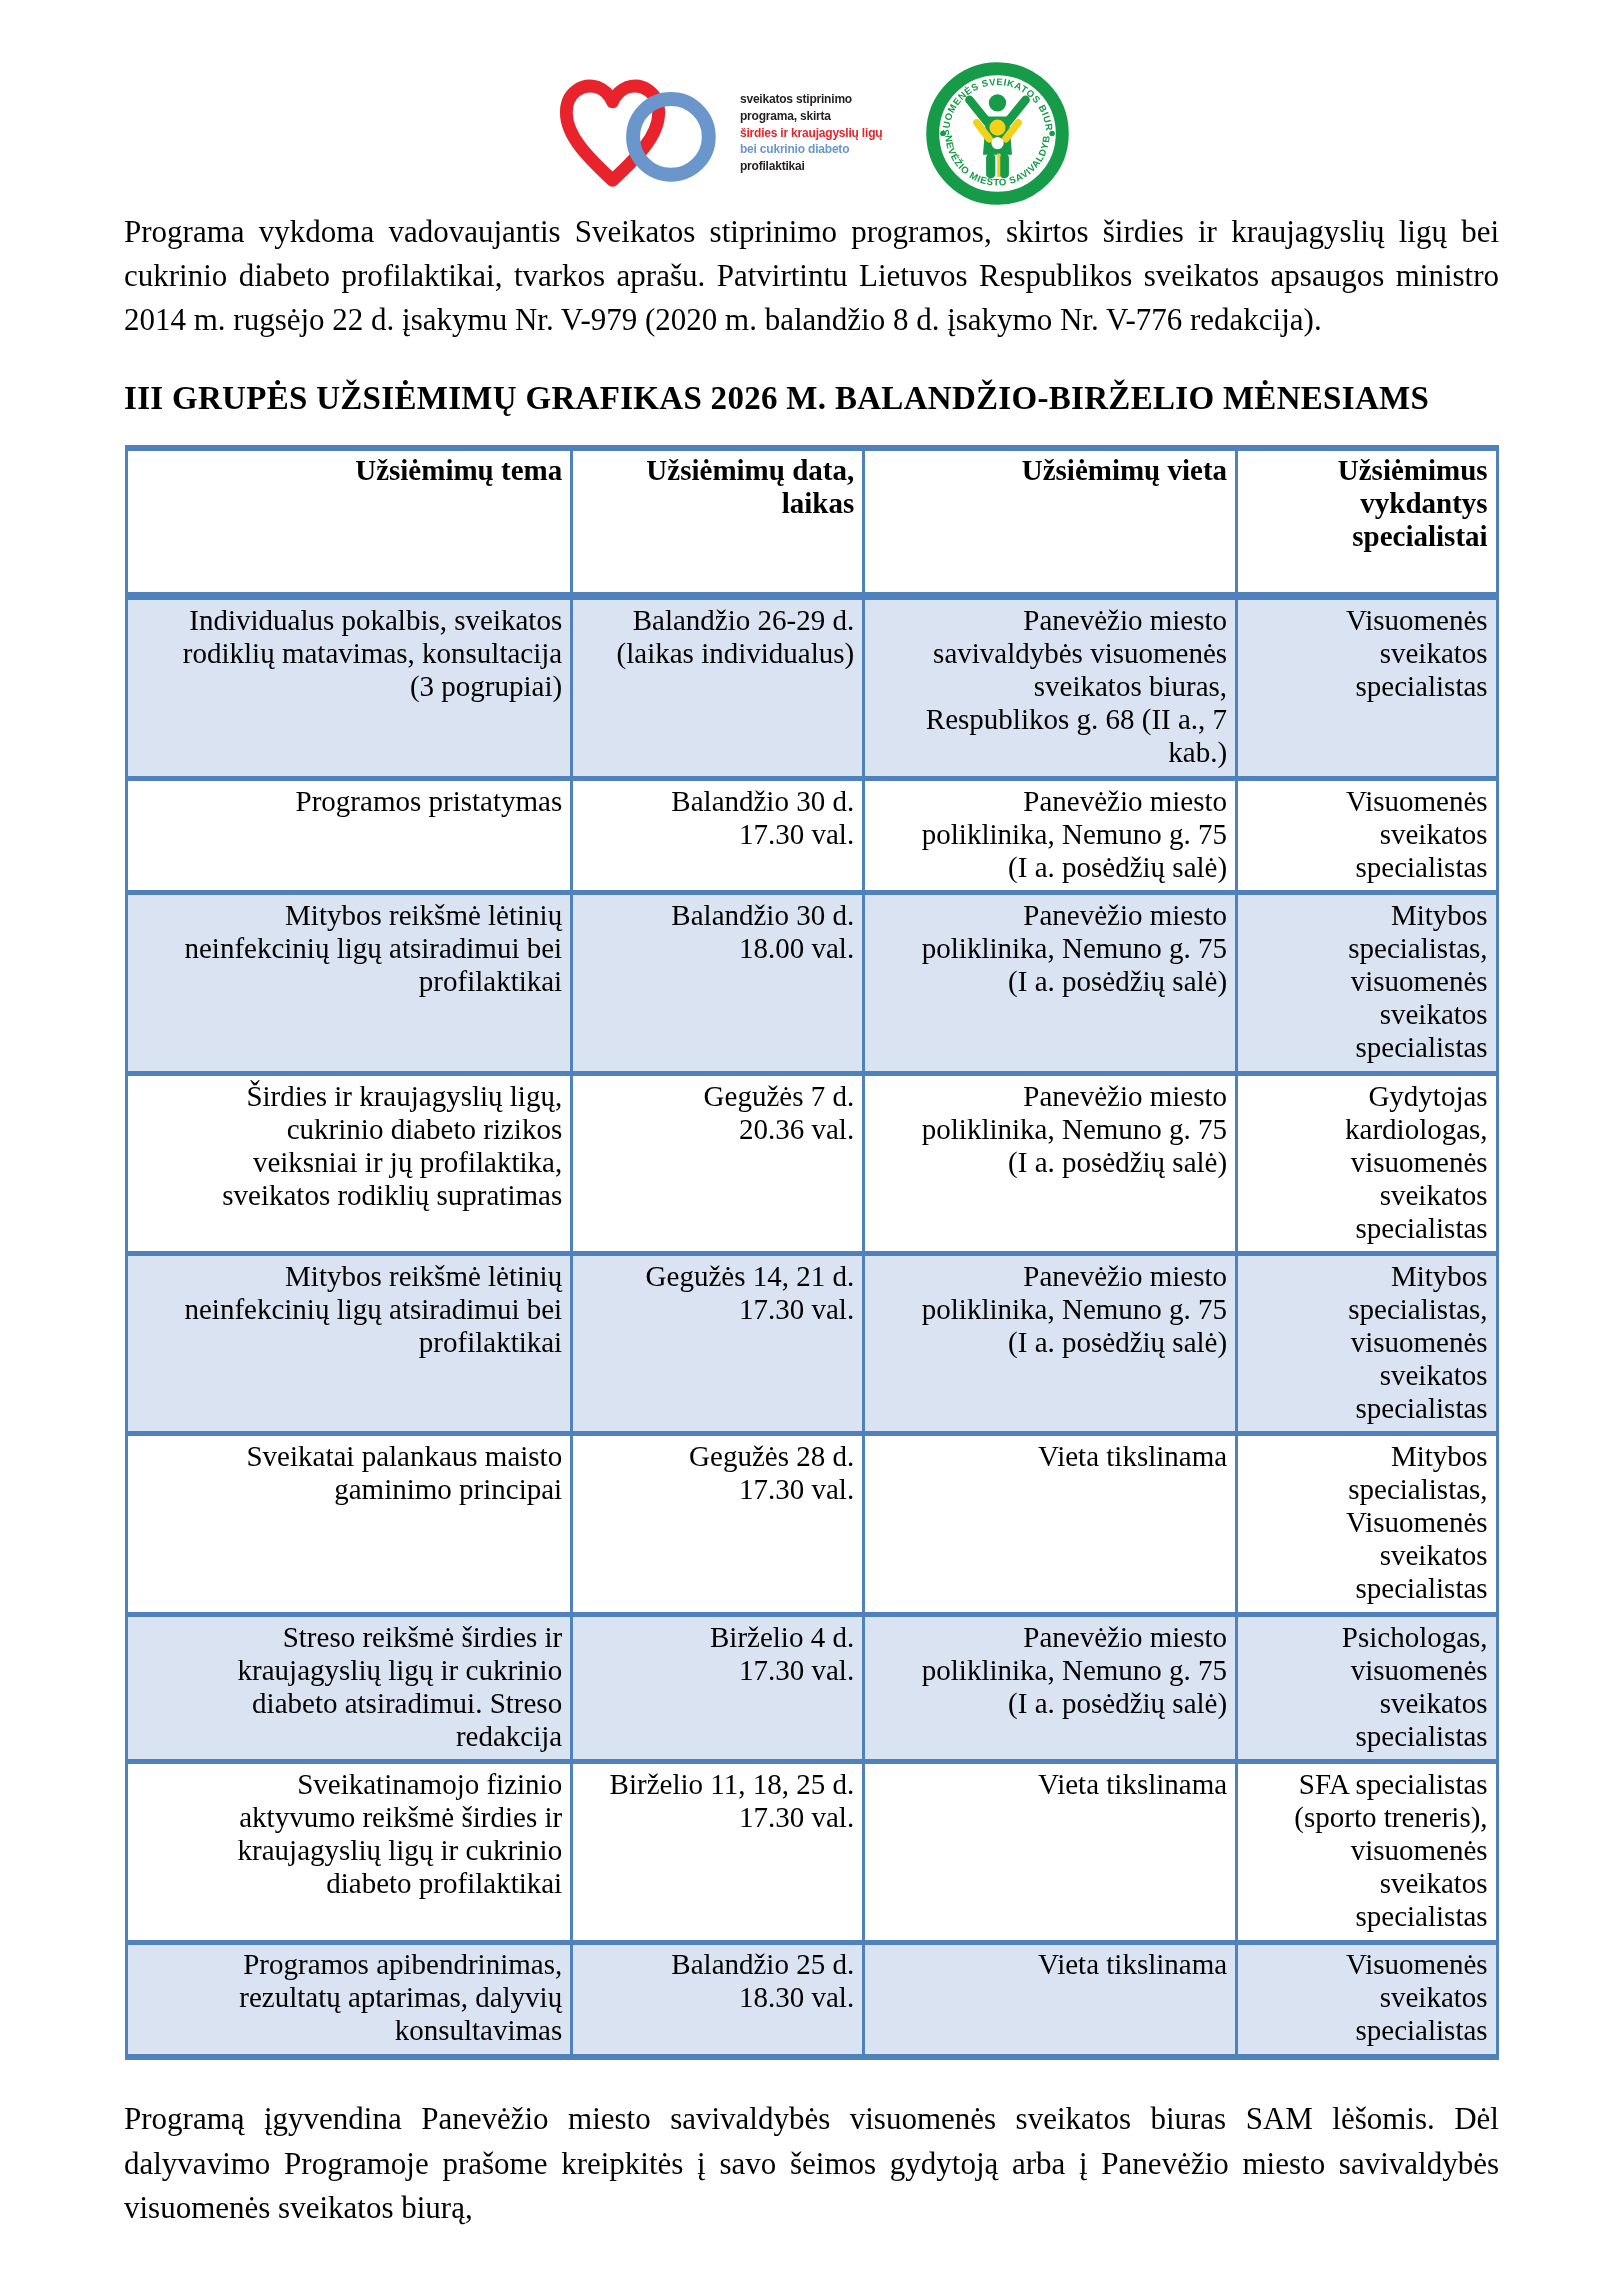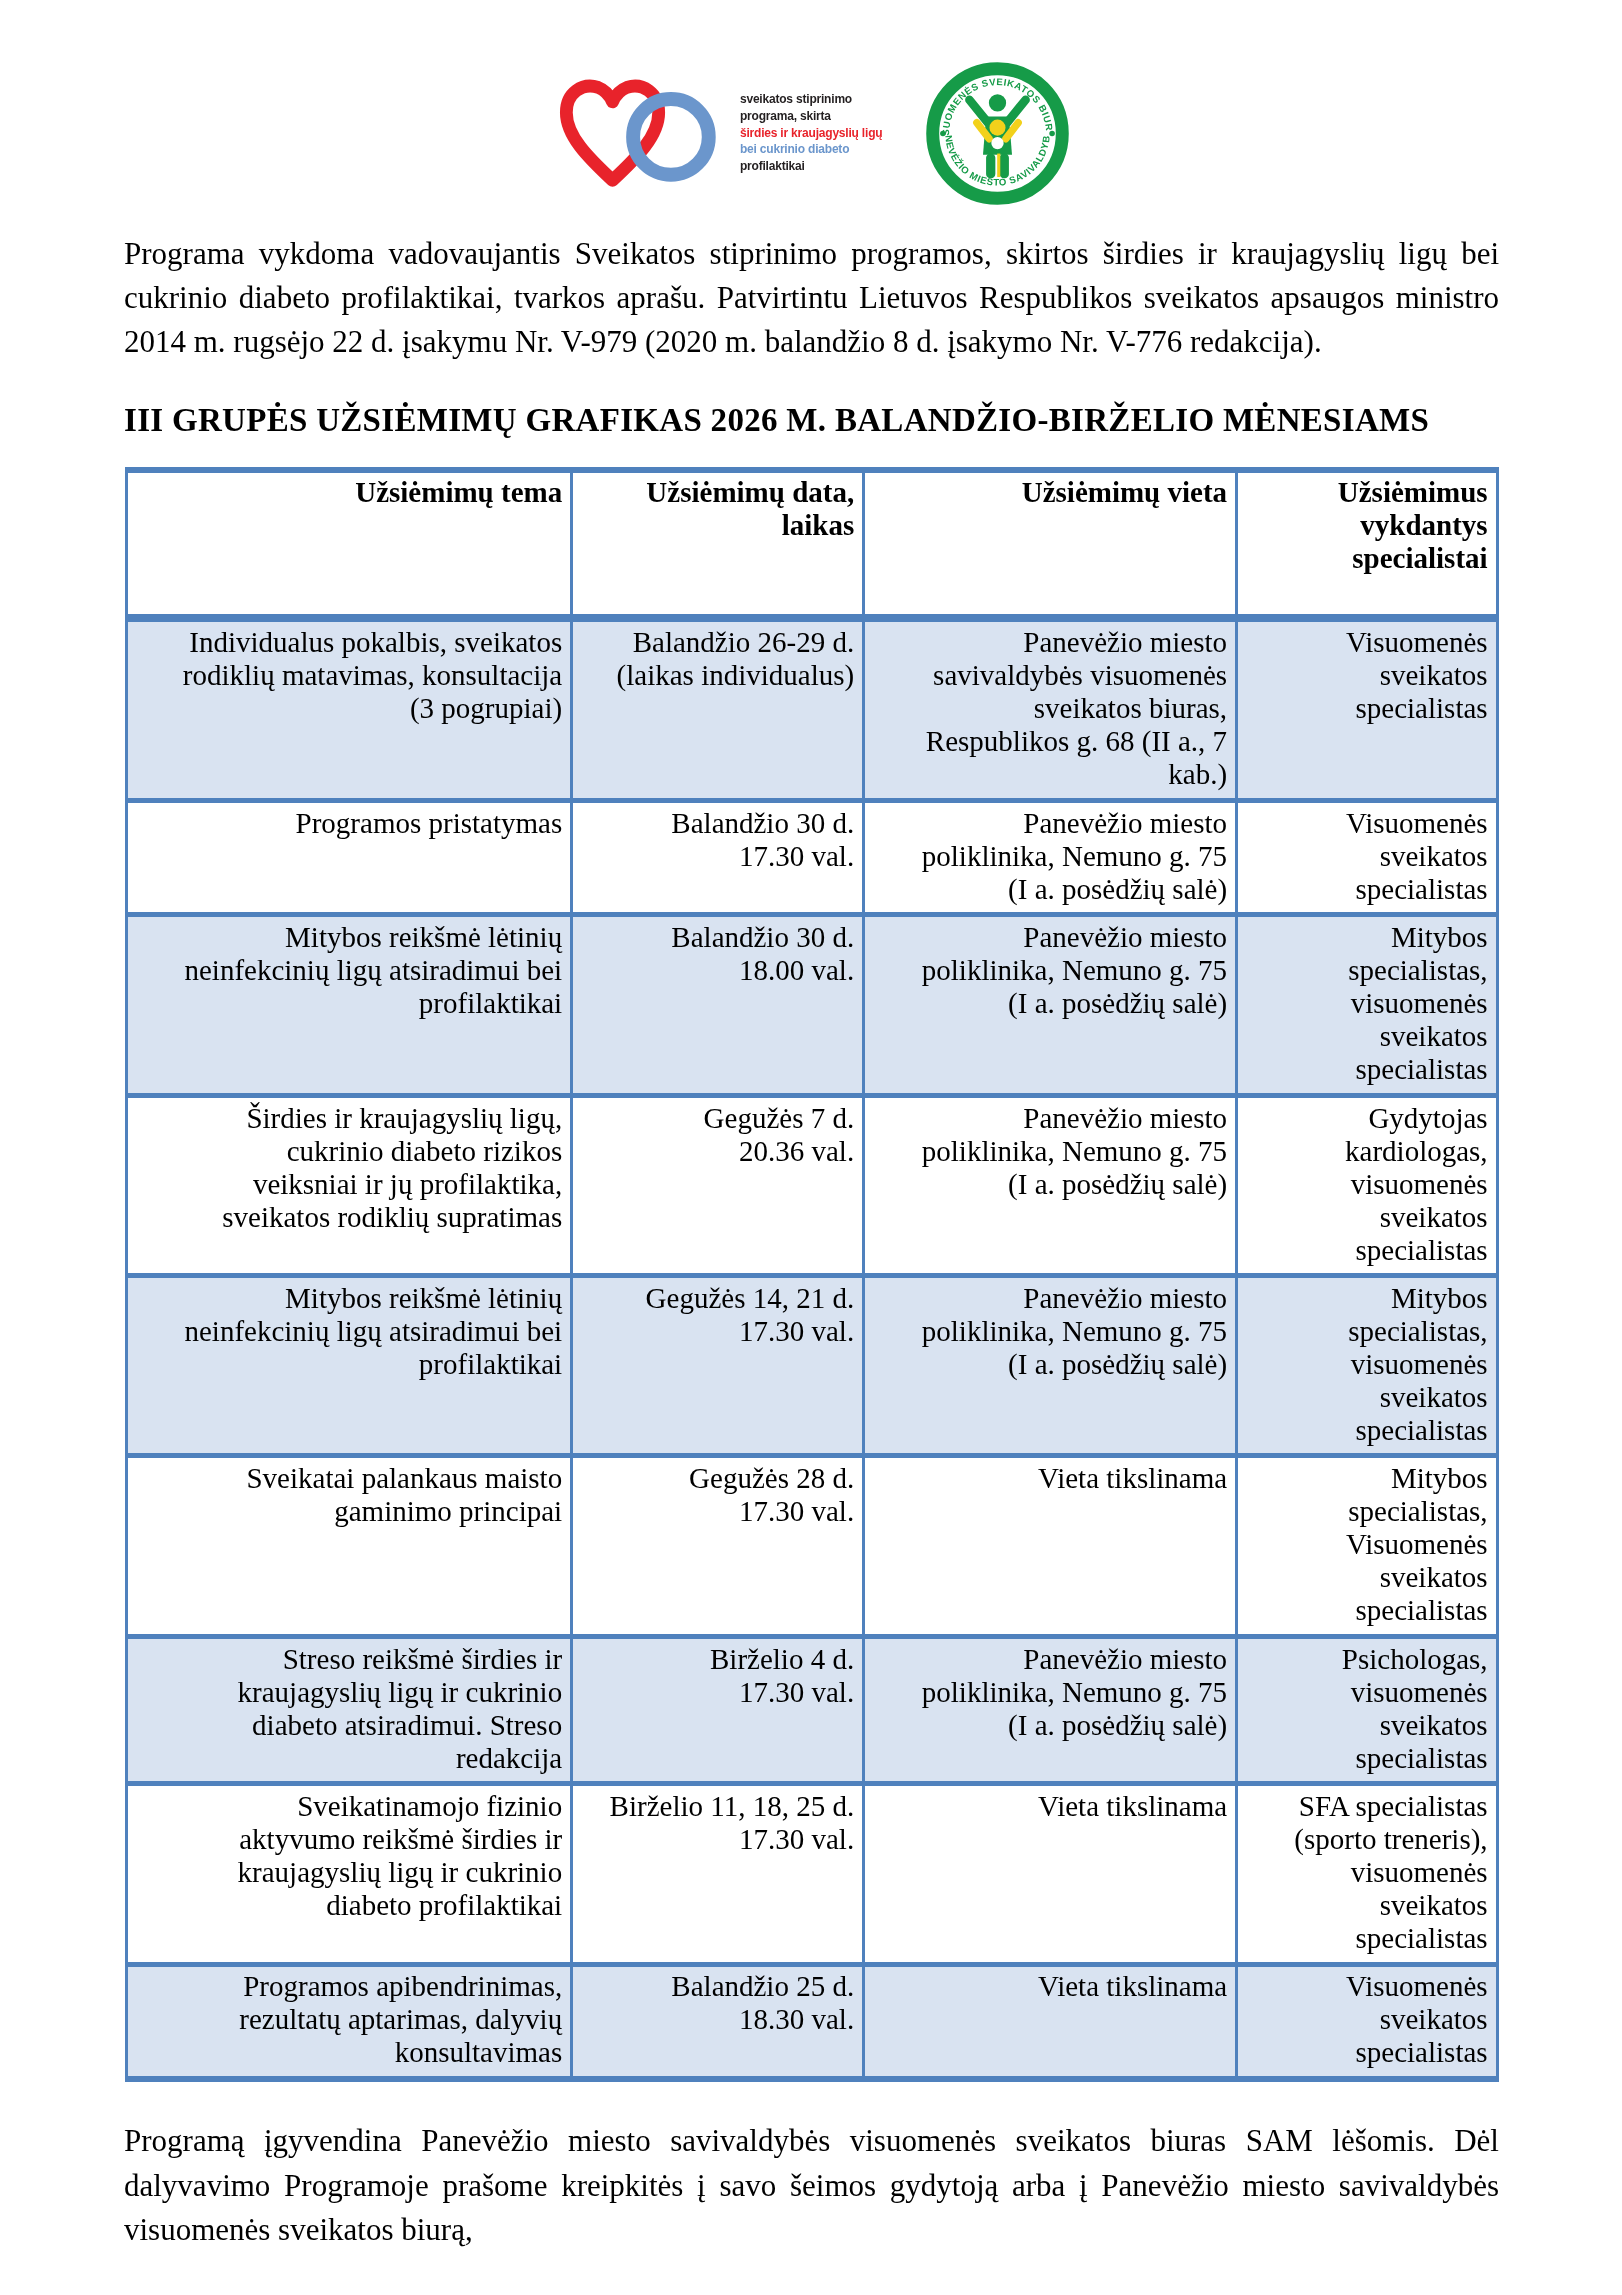--- a/index.html
+++ b/index.html
@@ -17,21 +17,21 @@
   .heart-svg { width:178px; height:128px; display:block; }
   .logo-caption { width:167px; font-family:"Liberation Sans", sans-serif;
                   font-weight:bold; font-size:12px; line-height:16.7px; letter-spacing:-0.2px; }
   .bureau-svg { width:145px; height:145px; display:block; }
   .ring-text { font-family:"Liberation Sans", sans-serif; font-weight:bold; font-size:15.5px; letter-spacing:1px; }
 
   
   .title { margin-top:18.3px; text-align:center; font-size:42px; font-weight:bold; line-height:1.45; }
 
   
-  .intro { margin-top:22px; font-size:31px; line-height:1.42; text-align:justify; }
+  .intro { font-size:31px; line-height:1.42; text-align:justify; }
 
   
   .schedule-heading { margin-top:38px; font-size:33px; font-weight:bold; letter-spacing:0.3px; }
 
   
   table.schedule { margin:27.5px auto 0 auto; width:1374px; border-collapse:collapse; table-layout:fixed; }
   table.schedule { border-top:6.5px solid #4F81BD; border-bottom:6.5px solid #4F81BD;
                    border-left:3.3px solid #4F81BD; border-right:3.3px solid #4F81BD; }
   .col-1{width:32.5%} .col-2{width:21.3%} .col-3{width:27.2%} .col-4{width:19%}
   table.schedule th, table.schedule td {

